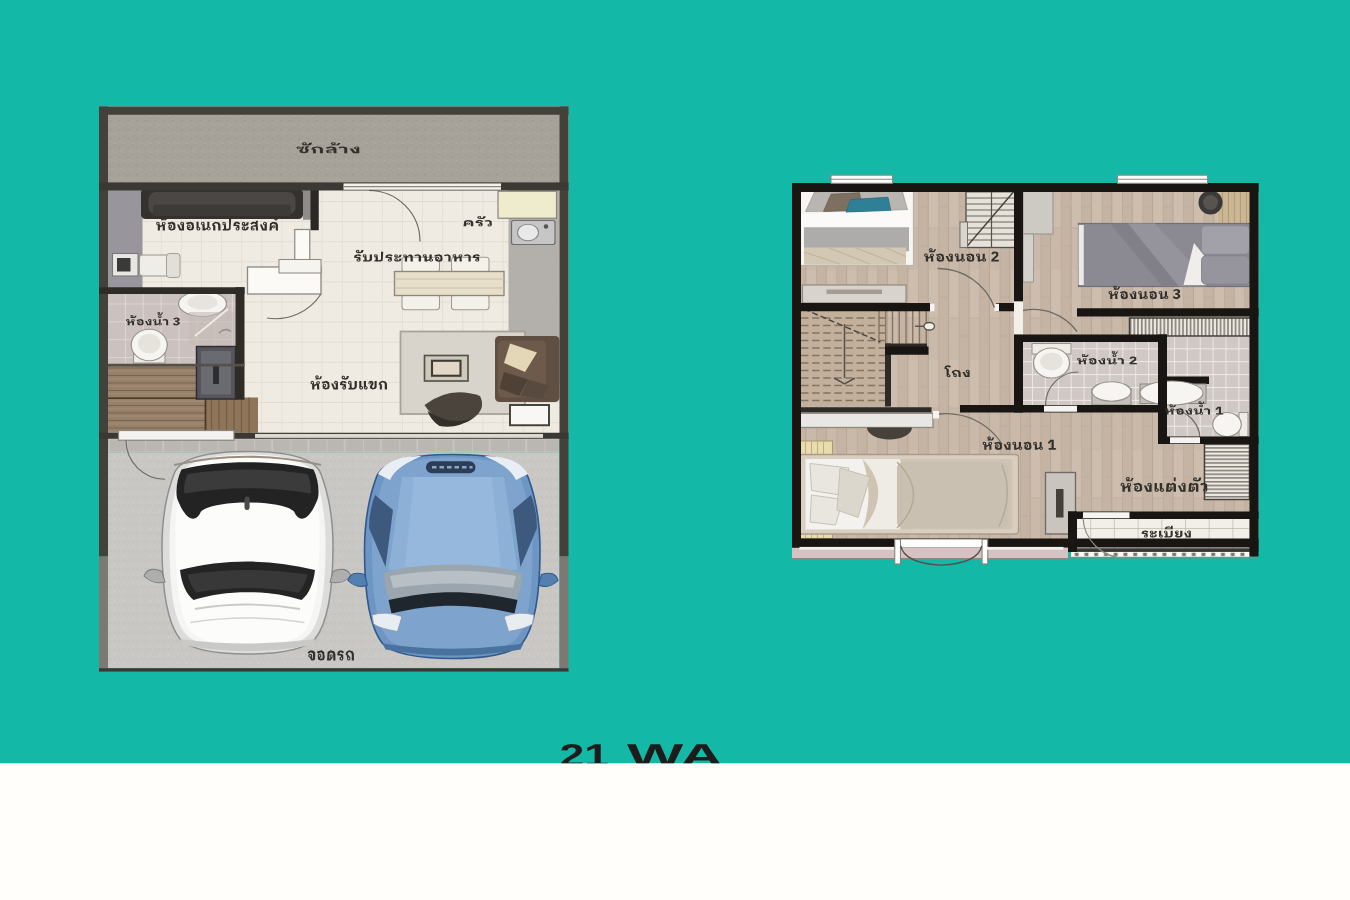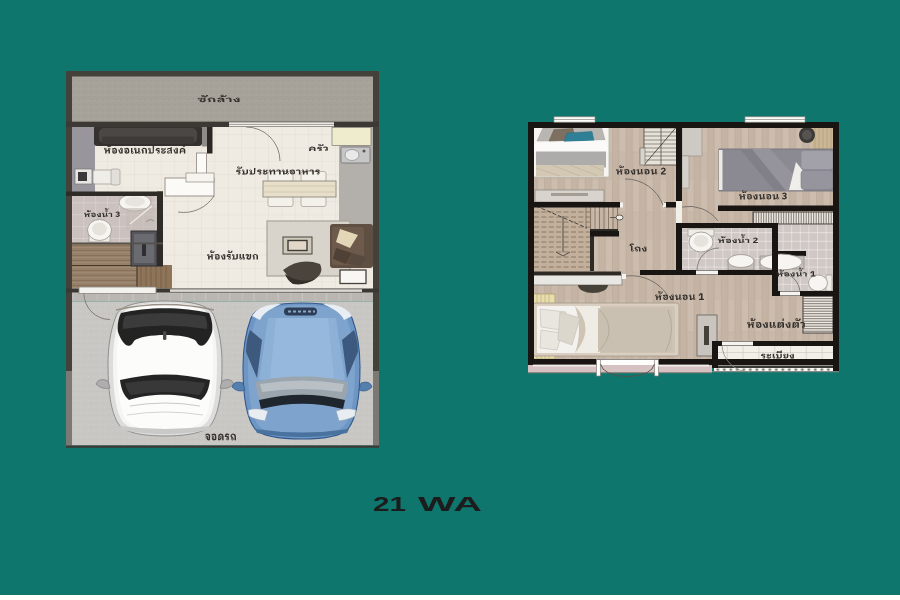--- a/index.html
+++ b/index.html
@@ -1,16 +1,16 @@
 <!DOCTYPE html>
 <html><head>
 <meta charset="utf-8">
 <style>
 html,body{margin:0;padding:0;background:#fffefa;}
-#page{position:relative;width:900px;height:595px;background:#0f766e;overflow:hidden;font-family:"Liberation Sans",sans-serif;}
+#page{position:relative;width:900px;height:509px;background:#14b8a6;overflow:hidden;font-family:"Liberation Sans",sans-serif;}
 </style>
 </head>
 <body>
 <div id="page">
 <svg width="900" height="600" viewBox="0 0 900 600">
 <defs>
 <pattern id="speckLaundry" width="6" height="6" patternUnits="userSpaceOnUse">
  <rect width="6" height="6" fill="#a6a199"></rect>
  <rect x="1" y="2" width="1" height="1" fill="#9d988f"></rect>
  <rect x="4" y="5" width="1" height="1" fill="#b1aca3"></rect>

